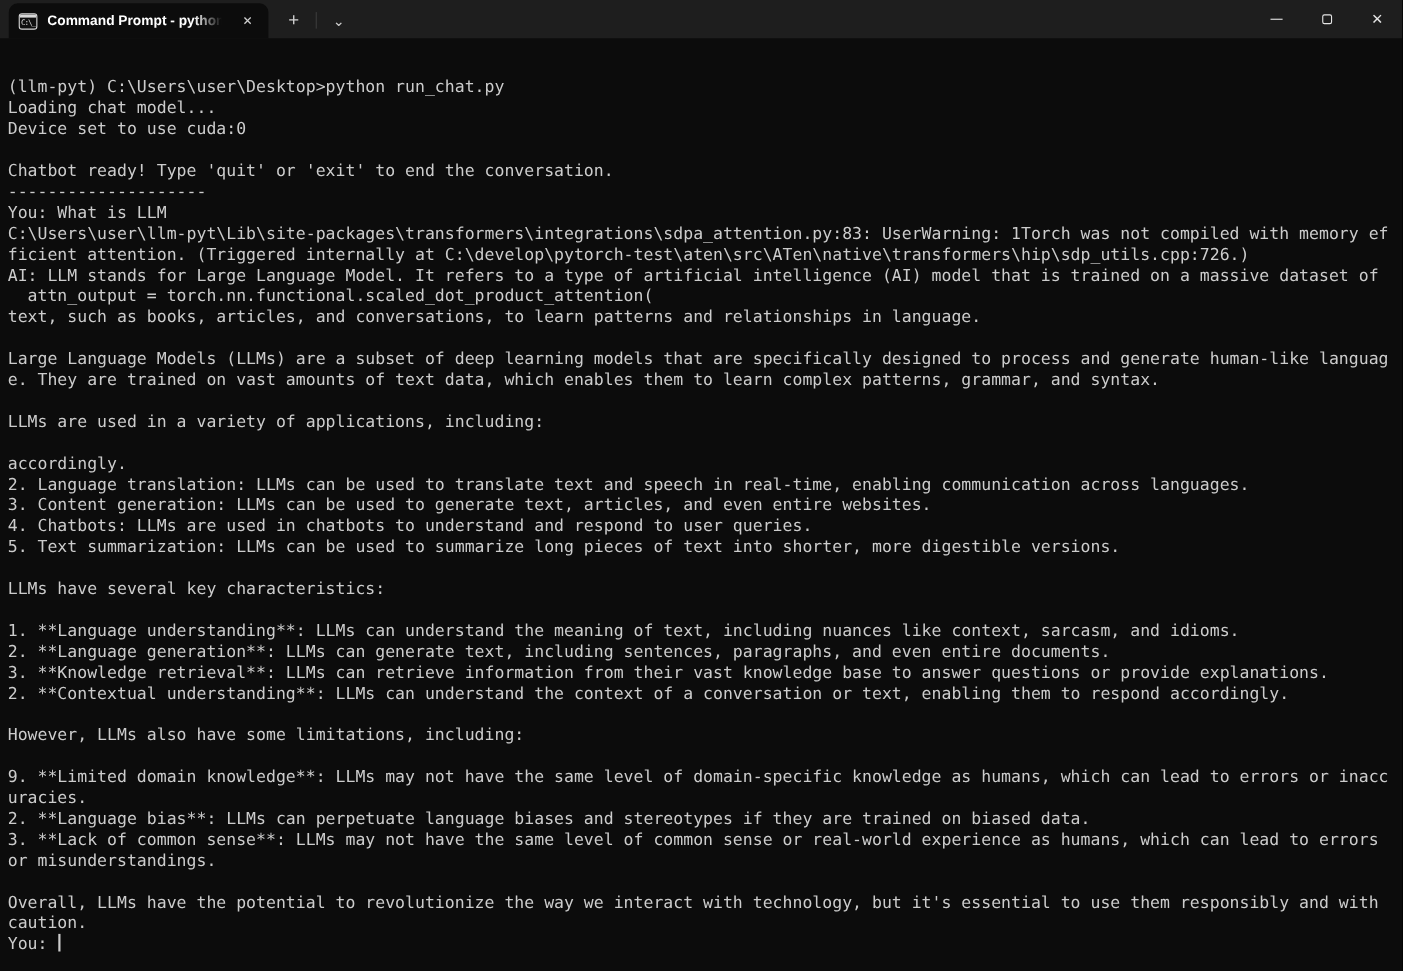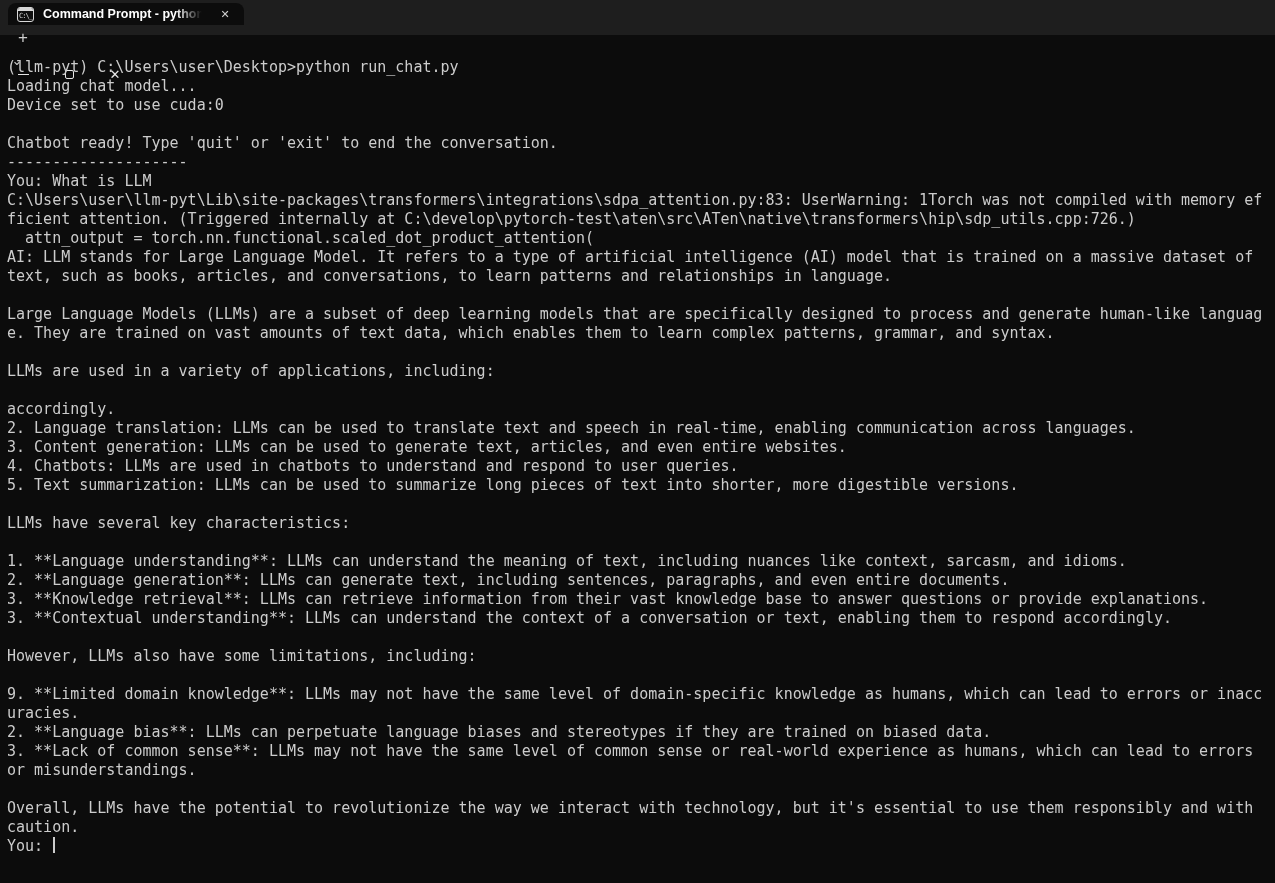--- a/index.html
+++ b/index.html
@@ -12,21 +12,20 @@
     overflow: hidden;
     font-family: "Liberation Sans", sans-serif;
   }
   
   .titlebar {
     display: flex;
     align-items: stretch;
     height: 35px;
     background: #1e1e1e;
     user-select: none;
-    flex-direction: column;
   }
   .tab {
     display: flex;
     align-items: center;
     gap: 9px;
     width: 236px;
     margin-left: 8px;
     margin-top: 3px;
     padding: 0 8px 0 9px;
     background: #0c0c0c;
@@ -99,21 +98,21 @@
     display: flex; align-items: center; justify-content: center;
     color: #e6e6e6;
     cursor: pointer;
   }
   .glyph-min { display: block; width: 11px; height: 0; border-top: 1px solid #e6e6e6; }
   .glyph-max { display: block; width: 9px; height: 9px; border: 1px solid #e6e6e6; border-radius: 2px; }
   .glyph-close { font-size: 13px; line-height: 1; }
   
   .terminal {
     height: 848px;
-    padding: 23px 7px 0 7px;
+    padding: 35px 7px 0 7px;
     background: #0c0c0c;
     cursor: text;
     overflow: hidden;
   }
   .term-line, .prompt-line {
     font-family: "DejaVu Sans Mono", monospace;
     font-size: 15px;
     line-height: 19px;
     min-height: 19px;
     white-space: pre;
@@ -179,24 +178,24 @@
         <div class="term-line">Chatbot ready! Type 'quit' or 'exit' to end the conversation.</div>
 
         <div class="term-line">--------------------</div>
 
         <div class="term-line">You: What is LLM</div>
 
         <div class="term-line">C:\Users\user\llm-pyt\Lib\site-packages\transformers\integrations\sdpa_attention.py:83: UserWarning: 1Torch was not compiled with memory ef</div>
 
         <div class="term-line">ficient attention. (Triggered internally at C:\develop\pytorch-test\aten\src\ATen\native\transformers\hip\sdp_utils.cpp:726.)</div>
 
+        <div class="term-line">AI: LLM stands for Large Language Model. It refers to a type of artificial intelligence (AI) model that is trained on a massive dataset of</div>
+
         <div class="term-line">  attn_output = torch.nn.functional.scaled_dot_product_attention(</div>
 
-        <div class="term-line">AI: LLM stands for Large Language Model. It refers to a type of artificial intelligence (AI) model that is trained on a massive dataset of</div>
-
         <div class="term-line">text, such as books, articles, and conversations, to learn patterns and relationships in language.</div>
 
         <div class="term-line"></div>
 
         <div class="term-line">Large Language Models (LLMs) are a subset of deep learning models that are specifically designed to process and generate human-like languag</div>
 
         <div class="term-line">e. They are trained on vast amounts of text data, which enables them to learn complex patterns, grammar, and syntax.</div>
 
         <div class="term-line"></div>
 
@@ -220,21 +219,21 @@
         <div class="term-line">LLMs have several key characteristics:</div>
 
         <div class="term-line"></div>
 
         <div class="term-line">1. **Language understanding**: LLMs can understand the meaning of text, including nuances like context, sarcasm, and idioms.</div>
 
         <div class="term-line">2. **Language generation**: LLMs can generate text, including sentences, paragraphs, and even entire documents.</div>
 
         <div class="term-line">3. **Knowledge retrieval**: LLMs can retrieve information from their vast knowledge base to answer questions or provide explanations.</div>
 
-        <div class="term-line">3. **Contextual understanding**: LLMs can understand the context of a conversation or text, enabling them to respond accordingly.</div>
+        <div class="term-line">2. **Contextual understanding**: LLMs can understand the context of a conversation or text, enabling them to respond accordingly.</div>
 
         <div class="term-line"></div>
 
         <div class="term-line">However, LLMs also have some limitations, including:</div>
 
         <div class="term-line"></div>
 
         <div class="term-line">9. **Limited domain knowledge**: LLMs may not have the same level of domain-specific knowledge as humans, which can lead to errors or inacc</div>
 
         <div class="term-line">uracies.</div>

